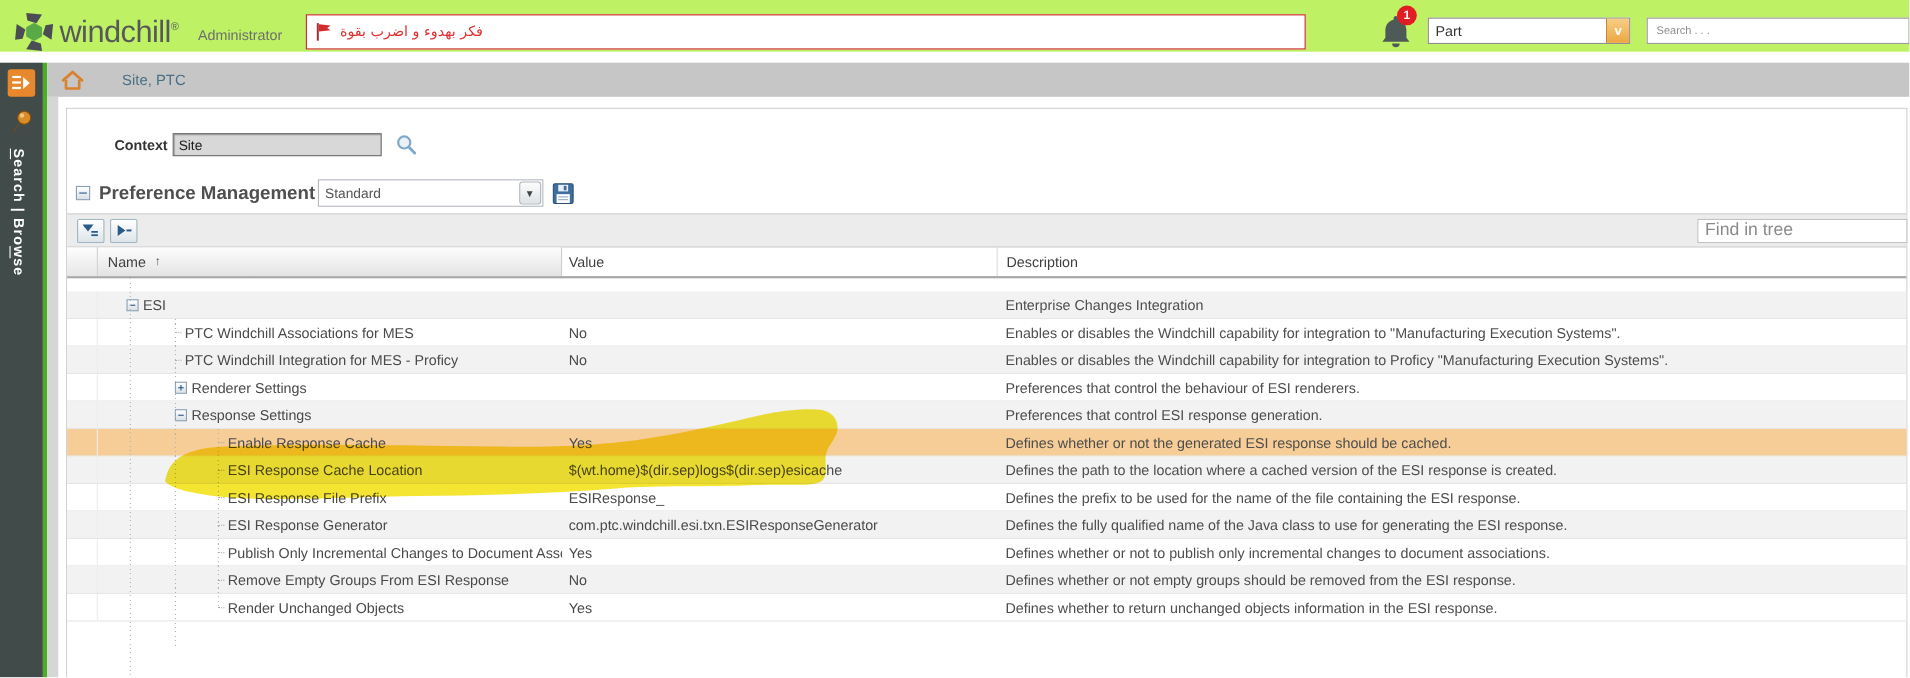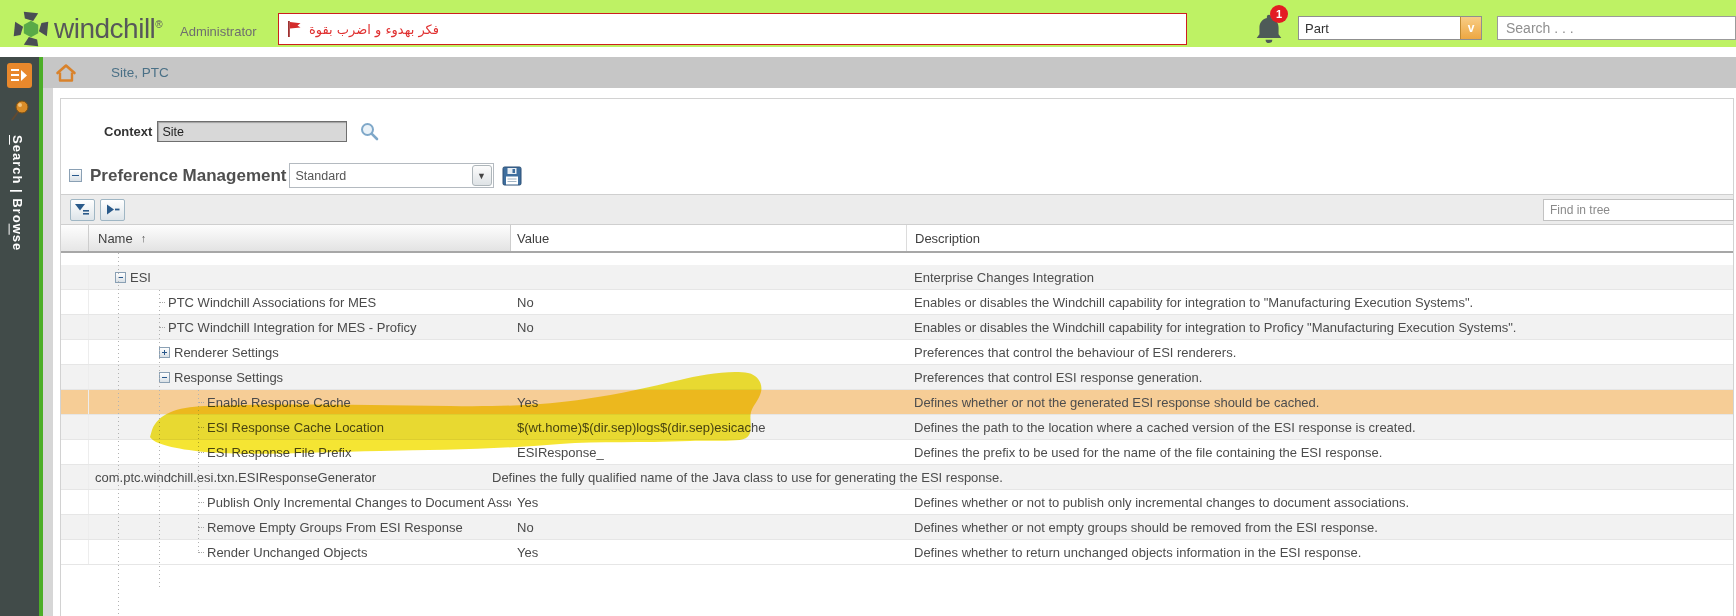--- a/index.html
+++ b/index.html
@@ -18,21 +18,21 @@
   .banner-text{color:#e03030;font-size:13px;font-family:"DejaVu Sans",sans-serif;direction:rtl;}
   .bell{position:absolute;left:1252px;top:11px;width:34px;height:36px;}
   .badge{position:absolute;left:1270px;top:5px;width:18px;height:18px;border-radius:50%;background:#e31c23;
          color:#fff;font-size:11px;font-weight:bold;display:flex;align-items:center;justify-content:center;}
   .part-select{position:absolute;left:1298px;top:16px;width:184px;height:24px;border:1px solid #8f8f8f;
           background:#fff;display:flex;align-items:stretch;cursor:pointer;}
   .part-select .txt{flex:1;font-size:13px;color:#333;padding:4px 6px;}
   .part-select .arrow{width:21px;background:linear-gradient(#f8cd85,#eda742);border-left:1px solid #c08b33;
           color:#fff;font-size:12px;font-weight:bold;display:flex;align-items:center;justify-content:center;}
   .search-box{position:absolute;left:1497px;top:16px;width:239px;height:24px;border:1px solid #9b9b9b;
-          font-size:14px;color:#333;padding:2px 8px;outline:none;font-family:inherit;}
+          font-size:10px;color:#333;padding:2px 8px;outline:none;font-family:inherit;}
   .search-box::placeholder{color:#8f8f8f;}
 
   
   .sidebar{position:absolute;left:0;top:57px;width:39px;height:559px;background:#414b49;}
   .green-strip{position:absolute;left:39px;top:57px;width:4px;height:559px;background:#4cae27;}
   .gutter{position:absolute;left:43px;top:88px;width:10px;height:528px;background:#d6d6d6;}
   .side-icon1{position:absolute;left:7px;top:6px;width:25px;height:25px;background:#e8882c;border-radius:3px;
           display:flex;align-items:center;justify-content:center;cursor:pointer;}
   .side-icon2{position:absolute;left:9px;top:42px;width:22px;height:24px;cursor:pointer;}
   .side-label{position:absolute;left:10px;top:78px;color:#fff;font-size:13px;font-weight:bold;
@@ -69,21 +69,21 @@
   .tog.plus::after{content:"";position:absolute;top:2px;bottom:2px;left:4px;width:1px;background:#29588c;}
   .tog.big{width:13px;height:13px;}
   .tog.big::before{top:5px;}
 
   
   .ttoolbar{position:absolute;left:0;top:95px;width:100%;height:31px;background:#ececec;
         border-top:1px solid #cfcfcf;border-bottom:1px solid #cfcfcf;display:flex;align-items:center;padding-left:4px;}
   .tbtn{width:25px;height:22px;margin-left:5px;border:1px solid #9fb6c4;border-radius:2px;
         background:linear-gradient(#ffffff,#dde4e9);display:flex;align-items:center;justify-content:center;cursor:pointer;}
   .find-input{position:absolute;left:1482px;top:4px;width:191px;height:22px;border:1px solid #c2c2c2;
-        font-size:12px;padding:0 6px;outline:none;font-family:inherit;}
+        font-size:16px;padding:0 6px;outline:none;font-family:inherit;}
   .find-input::placeholder{color:#8a8a8a;}
 
   
   .thead{position:absolute;left:0;top:126px;width:100%;height:28px;display:flex;border-bottom:2px solid #a7a7a7;}
   .thead .h0{width:28px;background:linear-gradient(#fdfdfd,#e6e6e6);border-right:1px solid #cdcdcd;}
   .thead .hname{width:422px;background:linear-gradient(#fdfdfd,#e3e3e3);border-right:1px solid #cdcdcd;
         display:flex;align-items:center;padding-left:9px;font-size:13px;color:#3f3f3f;cursor:pointer;}
   .thead .sort{margin-left:8px;font-size:11px;color:#555;}
   .thead .hval{width:395px;display:flex;align-items:center;padding-left:6px;font-size:13px;color:#3f3f3f;}
   .thead .hdesc{flex:1;display:flex;align-items:center;padding-left:8px;font-size:13px;color:#3f3f3f;border-left:1px solid #dcdcdc;}
@@ -309,20 +309,24 @@
           <div class="c0"></div>
           <div class="cn l3">
             <span class="connector"></span>
             <span>ESI Response File Prefix</span>
           </div>
           <div class="cv">ESIResponse_</div>
           <div class="cd">Defines the prefix to be used for the name of the file containing the ESI response.</div>
         </div>
         <div class="row gray">
           <div class="c0"></div>
+          <div class="cn l3">
+            <span class="connector"></span>
+            <span>ESI Response Generator</span>
+          </div>
           <div class="cv">com.ptc.windchill.esi.txn.ESIResponseGenerator</div>
           <div class="cd">Defines the fully qualified name of the Java class to use for generating the ESI response.</div>
         </div>
         <div class="row">
           <div class="c0"></div>
           <div class="cn l3">
             <span class="connector"></span>
             <span>Publish Only Incremental Changes to Document Associations</span>
           </div>
           <div class="cv">Yes</div>

